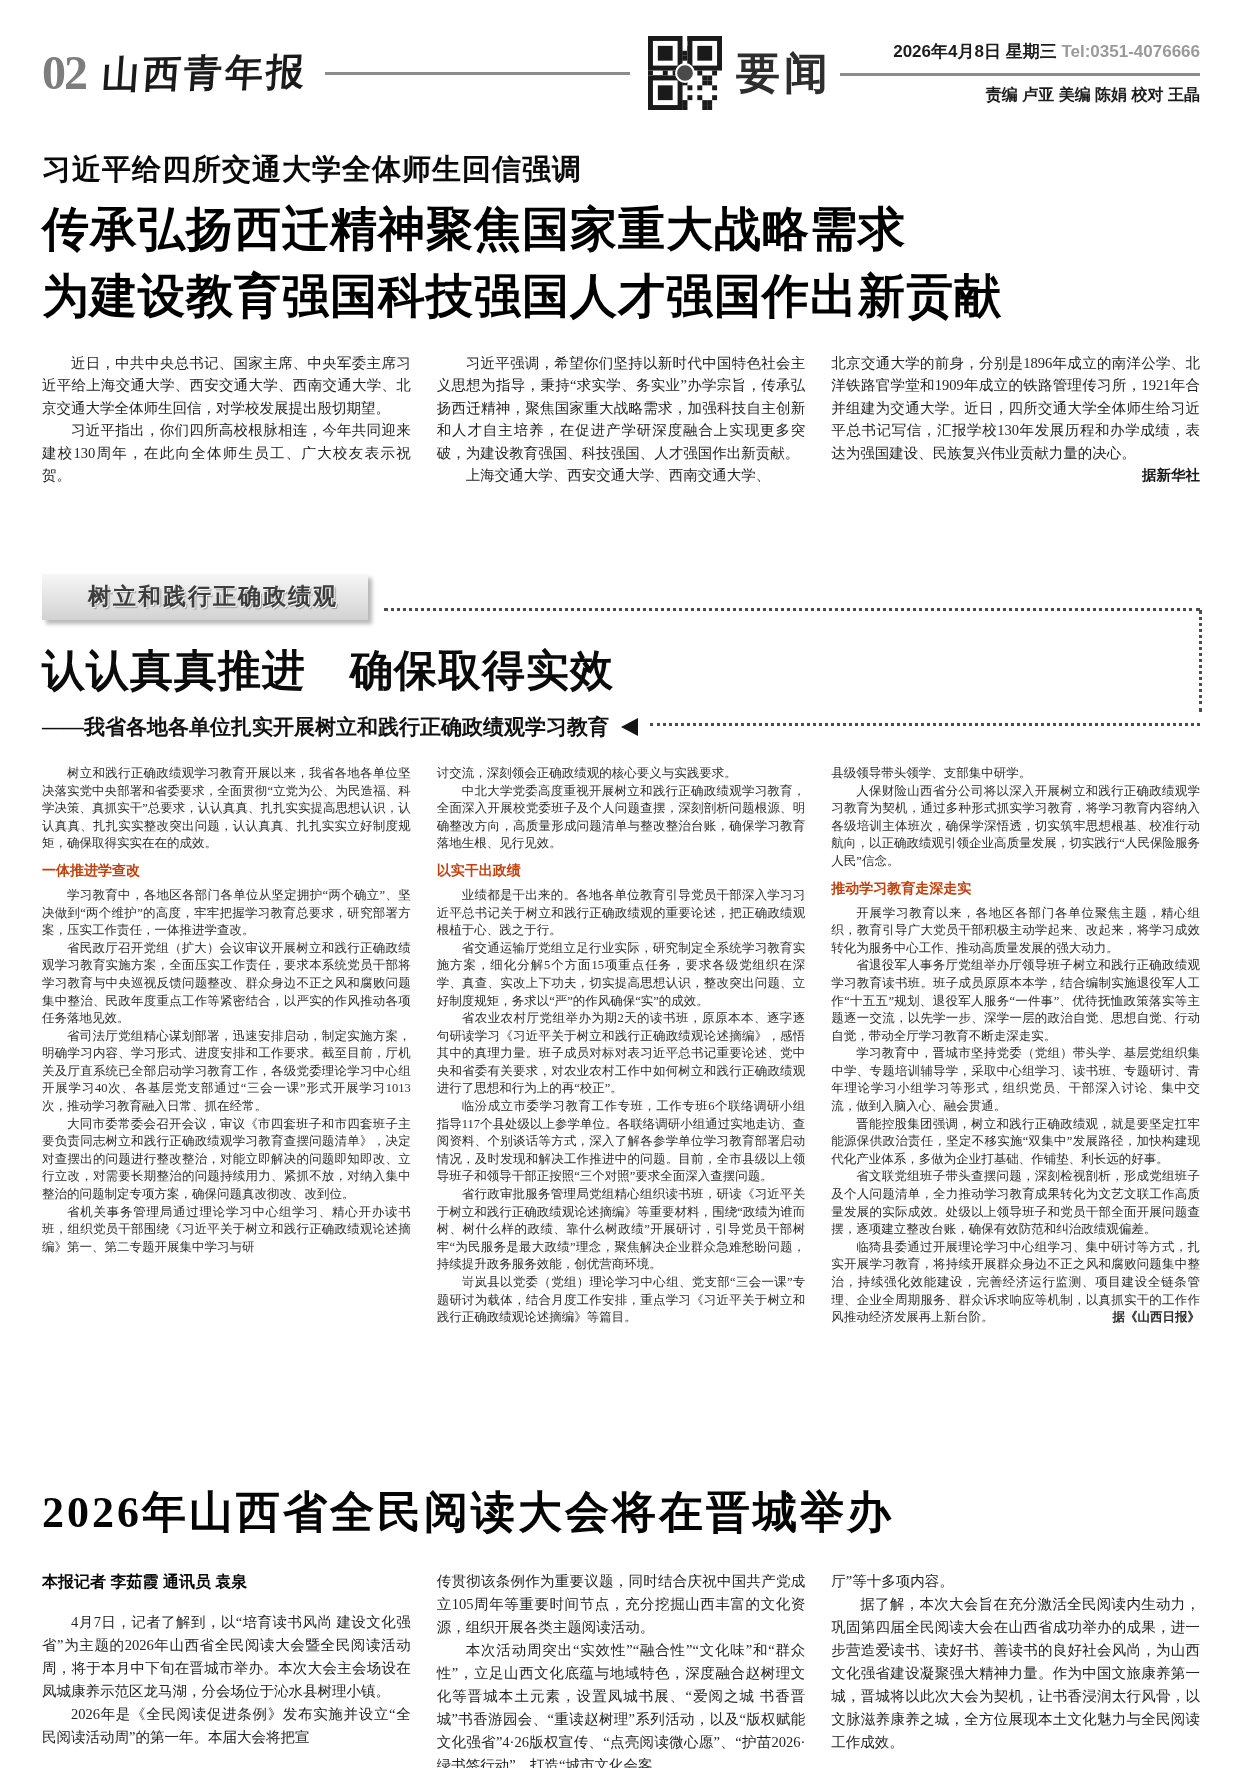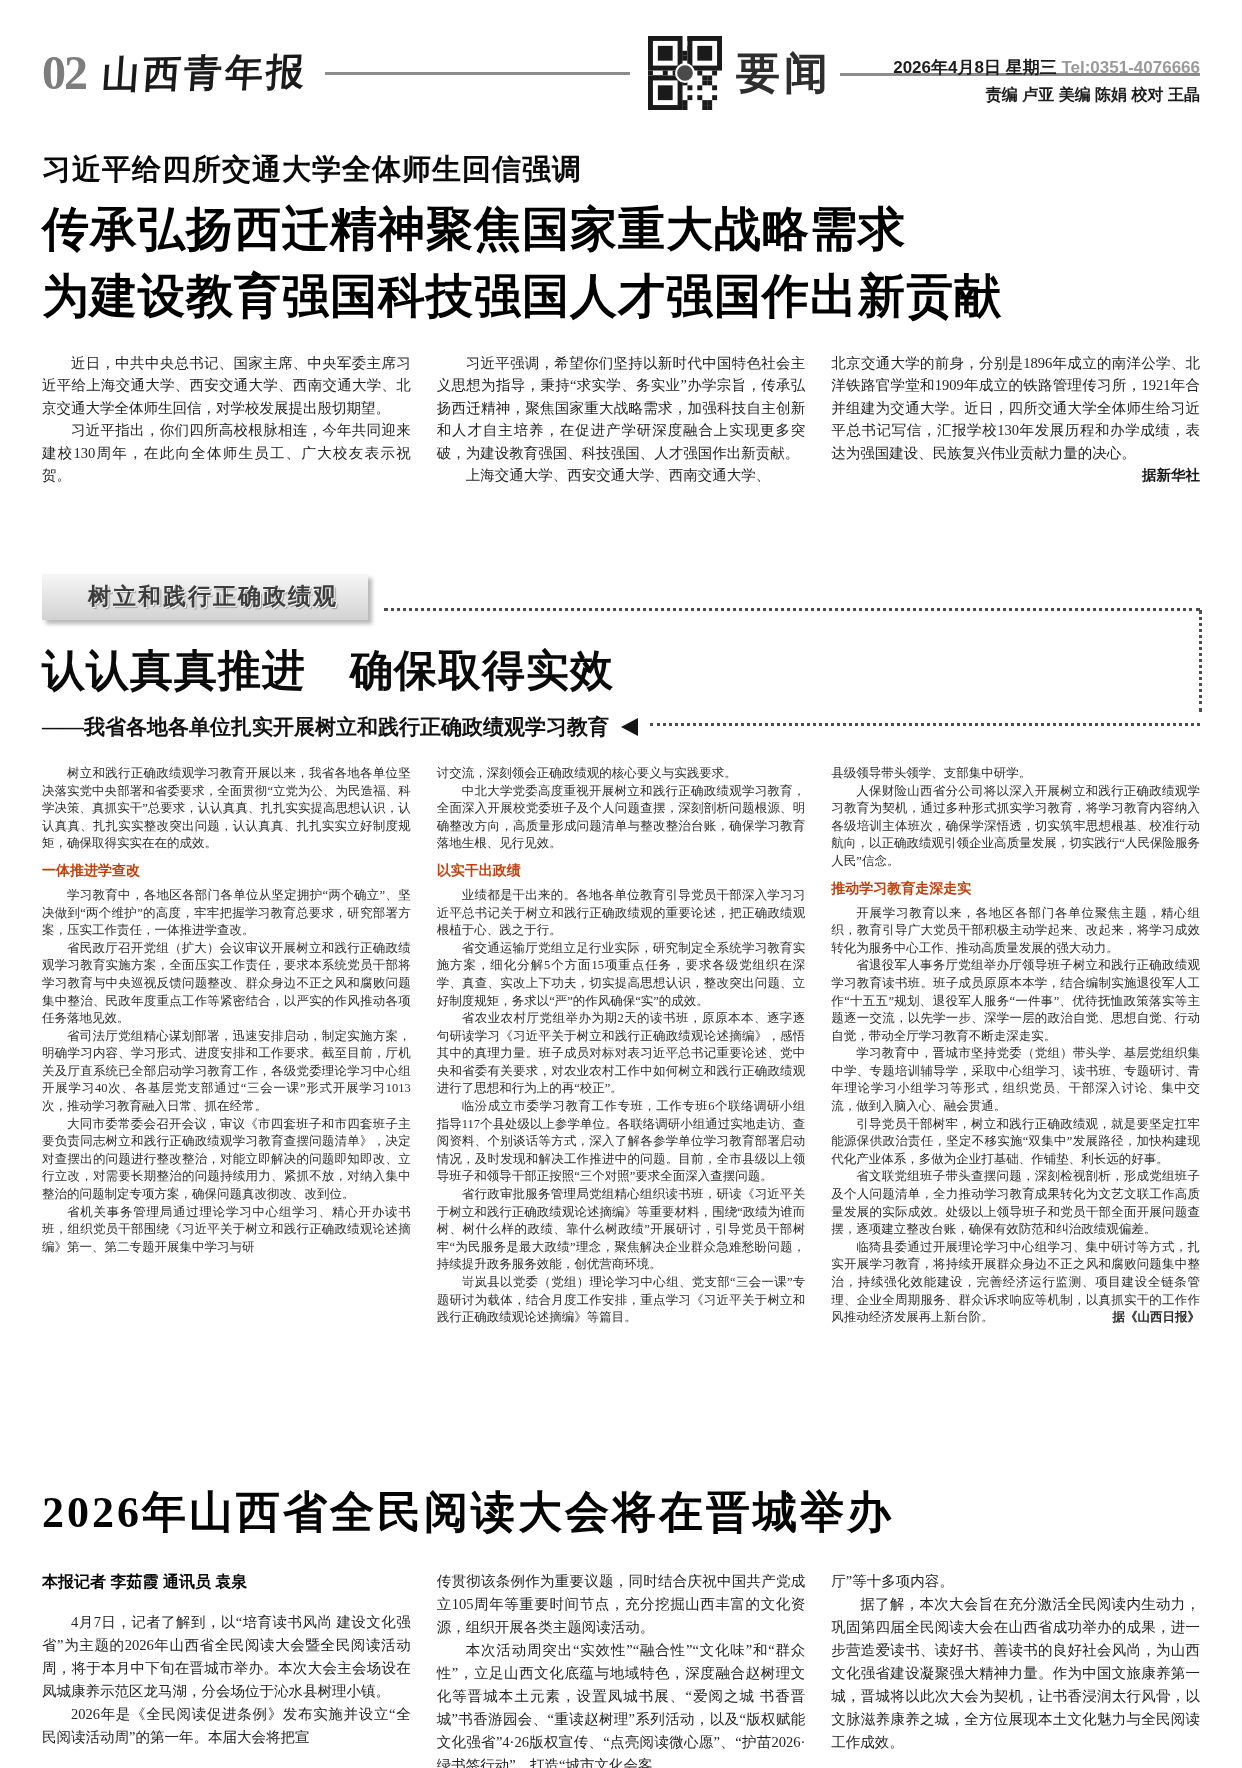--- a/index.html
+++ b/index.html
@@ -12,21 +12,21 @@
 
   
   .hdr{display:flex;align-items:center;padding-top:32px;height:82px;}
   .pagenum{font-family:"Liberation Serif",serif;font-weight:900;font-size:48px;color:#7d7d7d;letter-spacing:-2px;line-height:1;}
   .masthead{font-weight:900;font-size:38px;margin-left:16px;letter-spacing:3px;transform:skewX(-5deg) rotate(-1deg);white-space:nowrap;}
   .hrule{flex:1;border-top:3px solid #8c8c8c;margin:0 18px;height:0;}
   .qrbox{width:74px;height:74px;flex:0 0 auto;}
   .section-title{font-family:"Liberation Sans","DejaVu Sans",sans-serif;font-weight:900;font-size:44px;color:#2e2e2e;letter-spacing:4px;margin:0 8px 0 14px;white-space:nowrap;}
   .hdr-right{flex:1.15;position:relative;height:66px;min-width:360px;}
   .hdr-right .midline{position:absolute;left:0;right:0;top:50%;border-top:3px solid #8c8c8c;}
-  .dateline{position:absolute;right:0;top:16px;font-family:"Liberation Sans","DejaVu Sans",sans-serif;font-size:17px;font-weight:700;color:#1c1c1c;white-space:nowrap;}
+  .dateline{position:absolute;right:0;top:0;font-family:"Liberation Sans","DejaVu Sans",sans-serif;font-size:17px;font-weight:700;color:#1c1c1c;white-space:nowrap;}
   .dateline .tel{color:#9a9a9a;font-weight:600;}
   .credits{position:absolute;right:0;bottom:0;font-family:"Liberation Sans","DejaVu Sans",sans-serif;font-size:16px;font-weight:600;color:#1c1c1c;white-space:nowrap;}
 
   
   .kicker{margin-top:36px;font-family:"Liberation Sans","DejaVu Sans",sans-serif;font-weight:900;font-size:29px;color:#0a0a0a;letter-spacing:1px;}
   .big-hl{font-weight:900;font-size:47px;line-height:1.17;letter-spacing:1px;margin-top:12px;color:#000;}
   .cols{display:flex;gap:26px;}
   .cols .col{flex:1;min-width:0;}
   .top-body{margin-top:28px;height:168px;overflow:hidden;}
   .top-body p{margin:0;font-size:14.5px;line-height:22.5px;text-align:justify;color:#242424;}
@@ -230,21 +230,21 @@
             <p class="para">省行政审批服务管理局党组精心组织读书班，研读《习近平关于树立和践行正确政绩观论述摘编》等重要材料，围绕“政绩为谁而树、树什么样的政绩、靠什么树政绩”开展研讨，引导党员干部树牢“为民服务是最大政绩”理念，聚焦解决企业群众急难愁盼问题，持续提升政务服务效能，创优营商环境。</p>
             <p class="para">岢岚县以党委（党组）理论学习中心组、党支部“三会一课”专题研讨为载体，结合月度工作安排，重点学习《习近平关于树立和践行正确政绩观论述摘编》等篇目。</p>
           </div>
           <div class="col">
             <p class="flow">县级领导带头领学、支部集中研学。</p>
             <p class="para">人保财险山西省分公司将以深入开展树立和践行正确政绩观学习教育为契机，通过多种形式抓实学习教育，将学习教育内容纳入各级培训主体班次，确保学深悟透，切实筑牢思想根基、校准行动航向，以正确政绩观引领企业高质量发展，切实践行“人民保险服务人民”信念。</p>
             <div class="subhead">推动学习教育走深走实</div>
             <p class="para">开展学习教育以来，各地区各部门各单位聚焦主题，精心组织，教育引导广大党员干部积极主动学起来、改起来，将学习成效转化为服务中心工作、推动高质量发展的强大动力。</p>
             <p class="para">省退役军人事务厅党组举办厅领导班子树立和践行正确政绩观学习教育读书班。班子成员原原本本学，结合编制实施退役军人工作“十五五”规划、退役军人服务“一件事”、优待抚恤政策落实等主题逐一交流，以先学一步、深学一层的政治自觉、思想自觉、行动自觉，带动全厅学习教育不断走深走实。</p>
             <p class="para">学习教育中，晋城市坚持党委（党组）带头学、基层党组织集中学、专题培训辅导学，采取中心组学习、读书班、专题研讨、青年理论学习小组学习等形式，组织党员、干部深入讨论、集中交流，做到入脑入心、融会贯通。</p>
-            <p class="para">引导党员干部树牢，树立和践行正确政绩观，就是要坚定扛牢能源保供政治责任，坚定不移实施“双集中”发展路径，加快构建现代化产业体系，多做为企业打基础、作铺垫、利长远的好事。</p>
+            <p class="para">晋能控股集团强调，树立和践行正确政绩观，就是要坚定扛牢能源保供政治责任，坚定不移实施“双集中”发展路径，加快构建现代化产业体系，多做为企业打基础、作铺垫、利长远的好事。</p>
             <p class="para">省文联党组班子带头查摆问题，深刻检视剖析，形成党组班子及个人问题清单，全力推动学习教育成果转化为文艺文联工作高质量发展的实际成效。处级以上领导班子和党员干部全面开展问题查摆，逐项建立整改台账，确保有效防范和纠治政绩观偏差。</p>
             <p class="para">临猗县委通过开展理论学习中心组学习、集中研讨等方式，扎实开展学习教育，将持续开展群众身边不正之风和腐败问题集中整治，持续强化效能建设，完善经济运行监测、项目建设全链条管理、企业全周期服务、群众诉求响应等机制，以真抓实干的工作作风推动经济发展再上新台阶。<span class="attr-inline">据《山西日报》</span></p>
           </div>
         </div>
     </div>
 
     <div>
       <div class="bot-hl">2026年山西省全民阅读大会将在晋城举办</div>
       <div class="cols bot-body">
           <div class="col">

